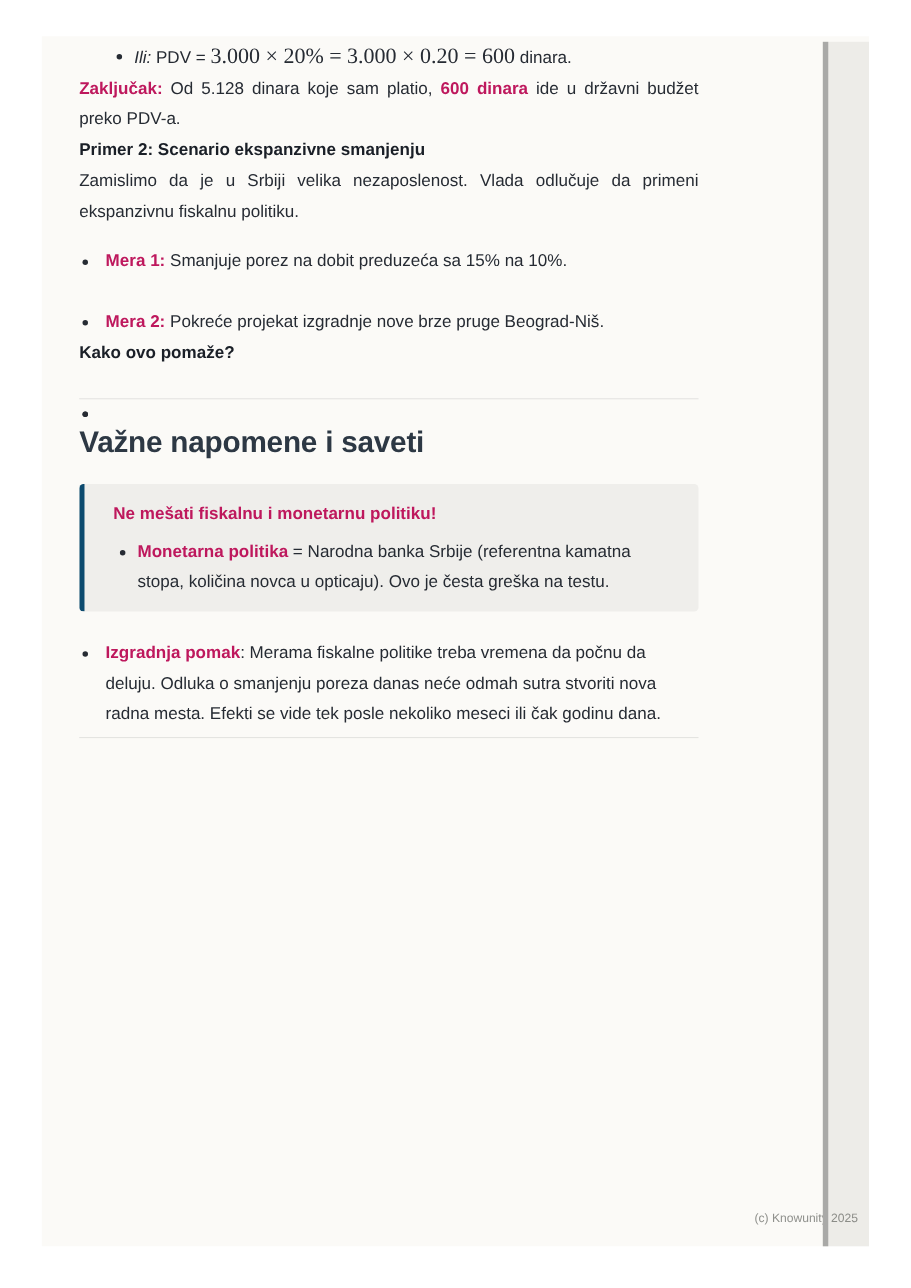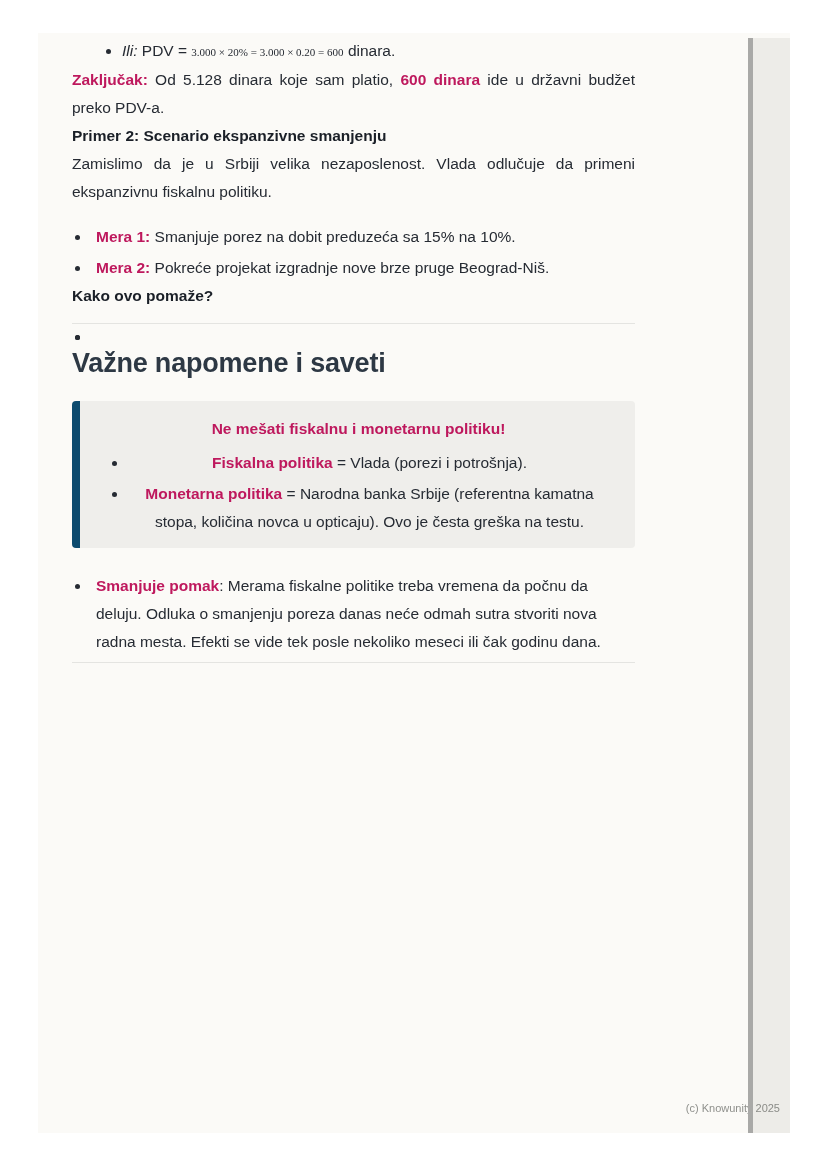--- a/index.html
+++ b/index.html
@@ -11,39 +11,39 @@
     position:absolute; left:38px; top:33px; width:752px; height:1100px;
     background:#fbfaf7;
   }
   .content {
     position:absolute; left:34px; top:0; width:563px; padding-top:4px;
     color:#262b33; font-size:15.5px; line-height:28px;
   }
   .content p { margin:0; }
   b, .bold { font-weight:700; color:#be185d; }
   .it { font-style:italic; }
-  .math { font-family:"Liberation Serif", serif; font-size:11px; }
+  .math { font-family:"Liberation Serif", serif; font-size:20px; }
   .just { text-align:justify; }
   .subhead { font-weight:700; color:#1a1f27; }
   .h2 {
     margin:0; font-size:27px; line-height:30px; font-weight:700;
     color:#2d3844; letter-spacing:-0.2px;
   }
   .rule { border:none; border-top:1px solid #e4e4e1; height:0; margin:0; }
   .li { position:relative; padding-left:24px; }
   .li .dot {
     position:absolute; left:3px; top:11.5px; width:5px; height:5px;
     border-radius:50%; background:#262b33;
   }
-  .li + .li { margin-top:3px; }
+  .li + .li { margin-top:27px; }
   .li-sub { padding-left:50px; }
   .li-sub .dot { left:34px; }
   .callout {
-    margin-top:23px; background:#efeeeb; border-left:8px solid #0c4a6e;
-    border-radius:4px; padding:14px 24px 12px 26px;text-align:center;
+    margin-top:23px; background:#efeeeb; border-left:5px solid #0c4a6e;
+    border-radius:4px; padding:14px 24px 12px 26px;
   }
   .callout .c-ul { margin-top:6px; }
   .callout .li { padding-left:22px; }
   .callout .li .dot { left:6px; }
   .nap .li + .li { margin-top:8px; }
   .mt10 { margin-top:10px; } .mt12 { margin-top:12px; } .mt13 { margin-top:13px; }
   .mt15 { margin-top:15px; } .mt17 { margin-top:17px; } .mt18 { margin-top:18px; }
   .mt5  { margin-top:5px; }  .mt6  { margin-top:6px; }  .mt24 { margin-top:24px; }
   .footer {
     position:absolute; top:1069px; right:10px; font-size:11px; line-height:13px;
@@ -98,31 +98,28 @@
       </div>
 
       <hr class="rule mt5">
 
       <h2 class="h2 mt24">Važne napomene i saveti</h2>
 
       <div class="callout">
         <p><b>Ne mešati fiskalnu i monetarnu politiku!</b></p>
         <div class="c-ul">
           <div class="li">
-            <span class="dot"></span><b>Fiskalna politika</b><span> = Vlada (porezi i potrošnja).</span>
-          </div>
-          <div class="li">
             <span class="dot"></span><b>Monetarna politika</b><span> = Narodna banka Srbije (referentna kamatna stopa, količina novca u opticaju). Ovo je česta greška na testu.</span>
           </div>
         </div>
       </div>
 
       <div class="mt24 nap">
         <div class="li">
-          <span class="dot"></span><b>Smanjuje pomak</b><span>: Merama fiskalne politike treba vremena da počnu da deluju. Odluka o smanjenju poreza danas neće odmah sutra stvoriti nova radna mesta. Efekti se vide tek posle nekoliko meseci ili čak godinu dana.</span>
+          <span class="dot"></span><b>Izgradnja pomak</b><span>: Merama fiskalne politike treba vremena da počnu da deluju. Odluka o smanjenju poreza danas neće odmah sutra stvoriti nova radna mesta. Efekti se vide tek posle nekoliko meseci ili čak godinu dana.</span>
         </div>
       </div>
 
       <hr class="rule mt6">
 
     </div>
 
     <div class="footer">(c) Knowunity 2025</div>
     <div class="sb-track"></div>
     <div class="sb-thumb"></div>

